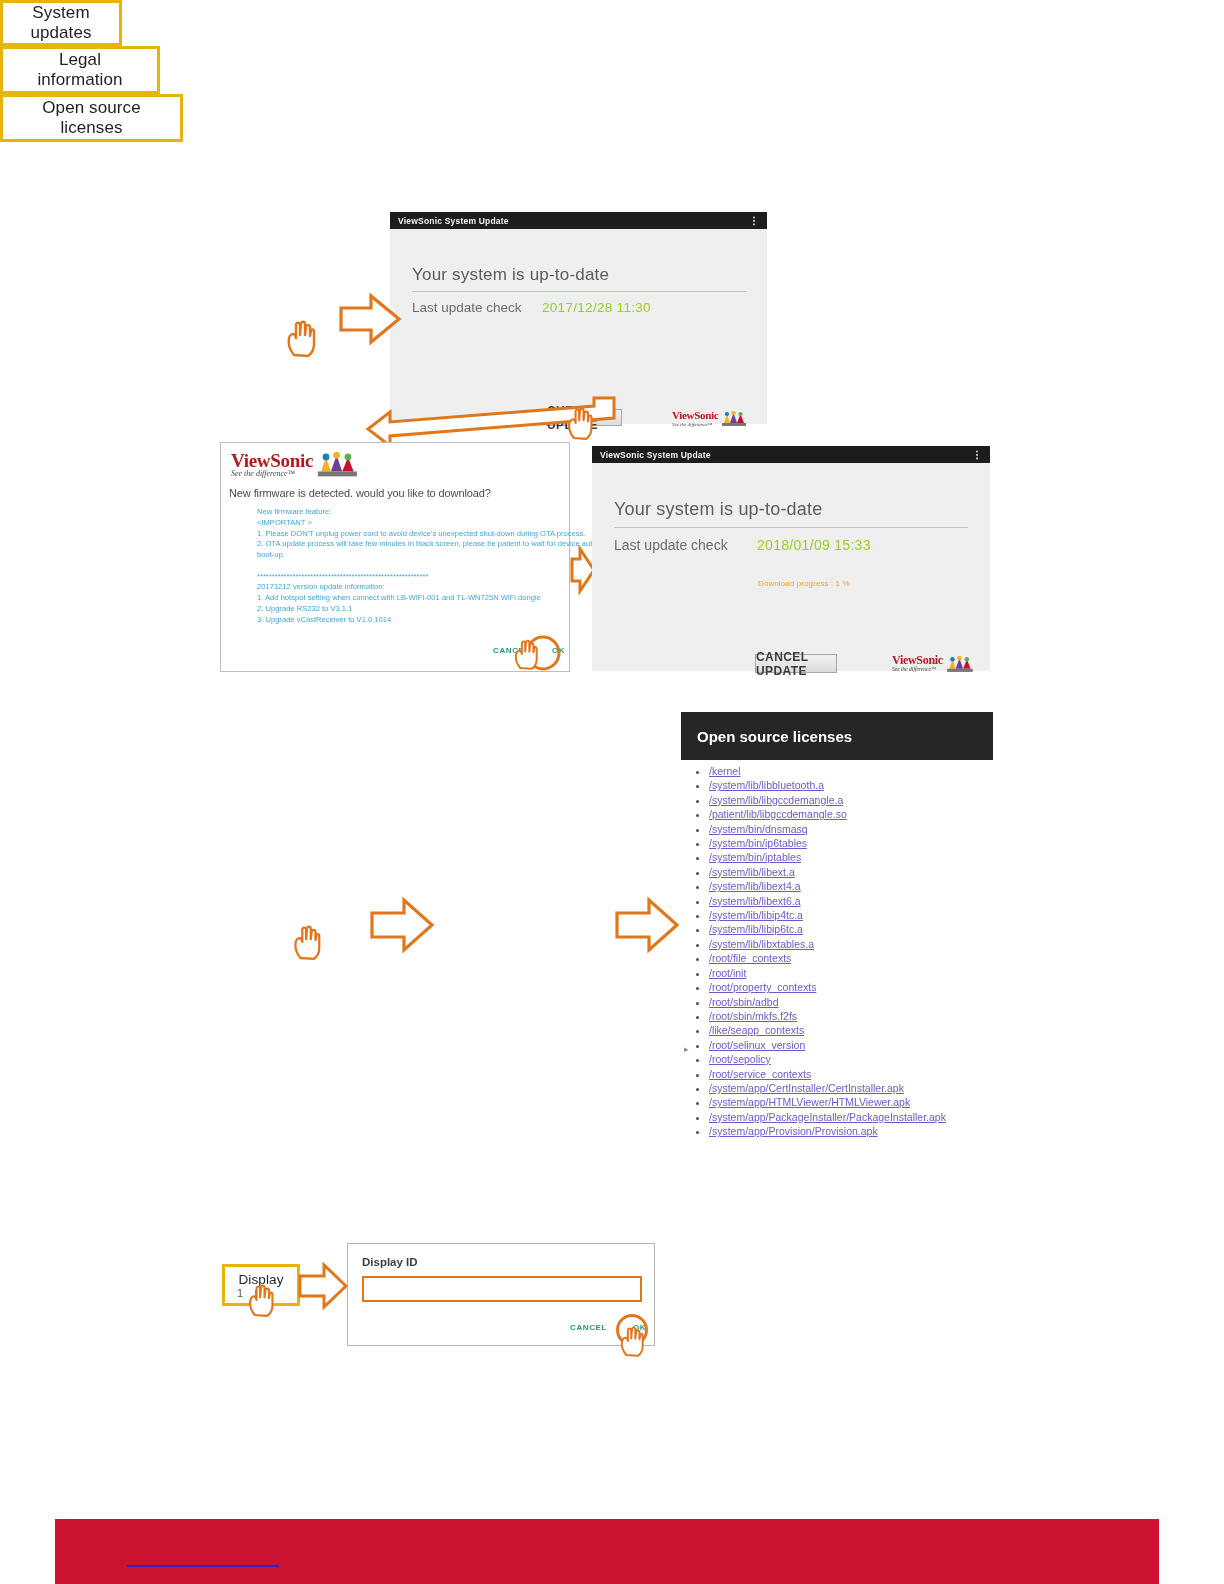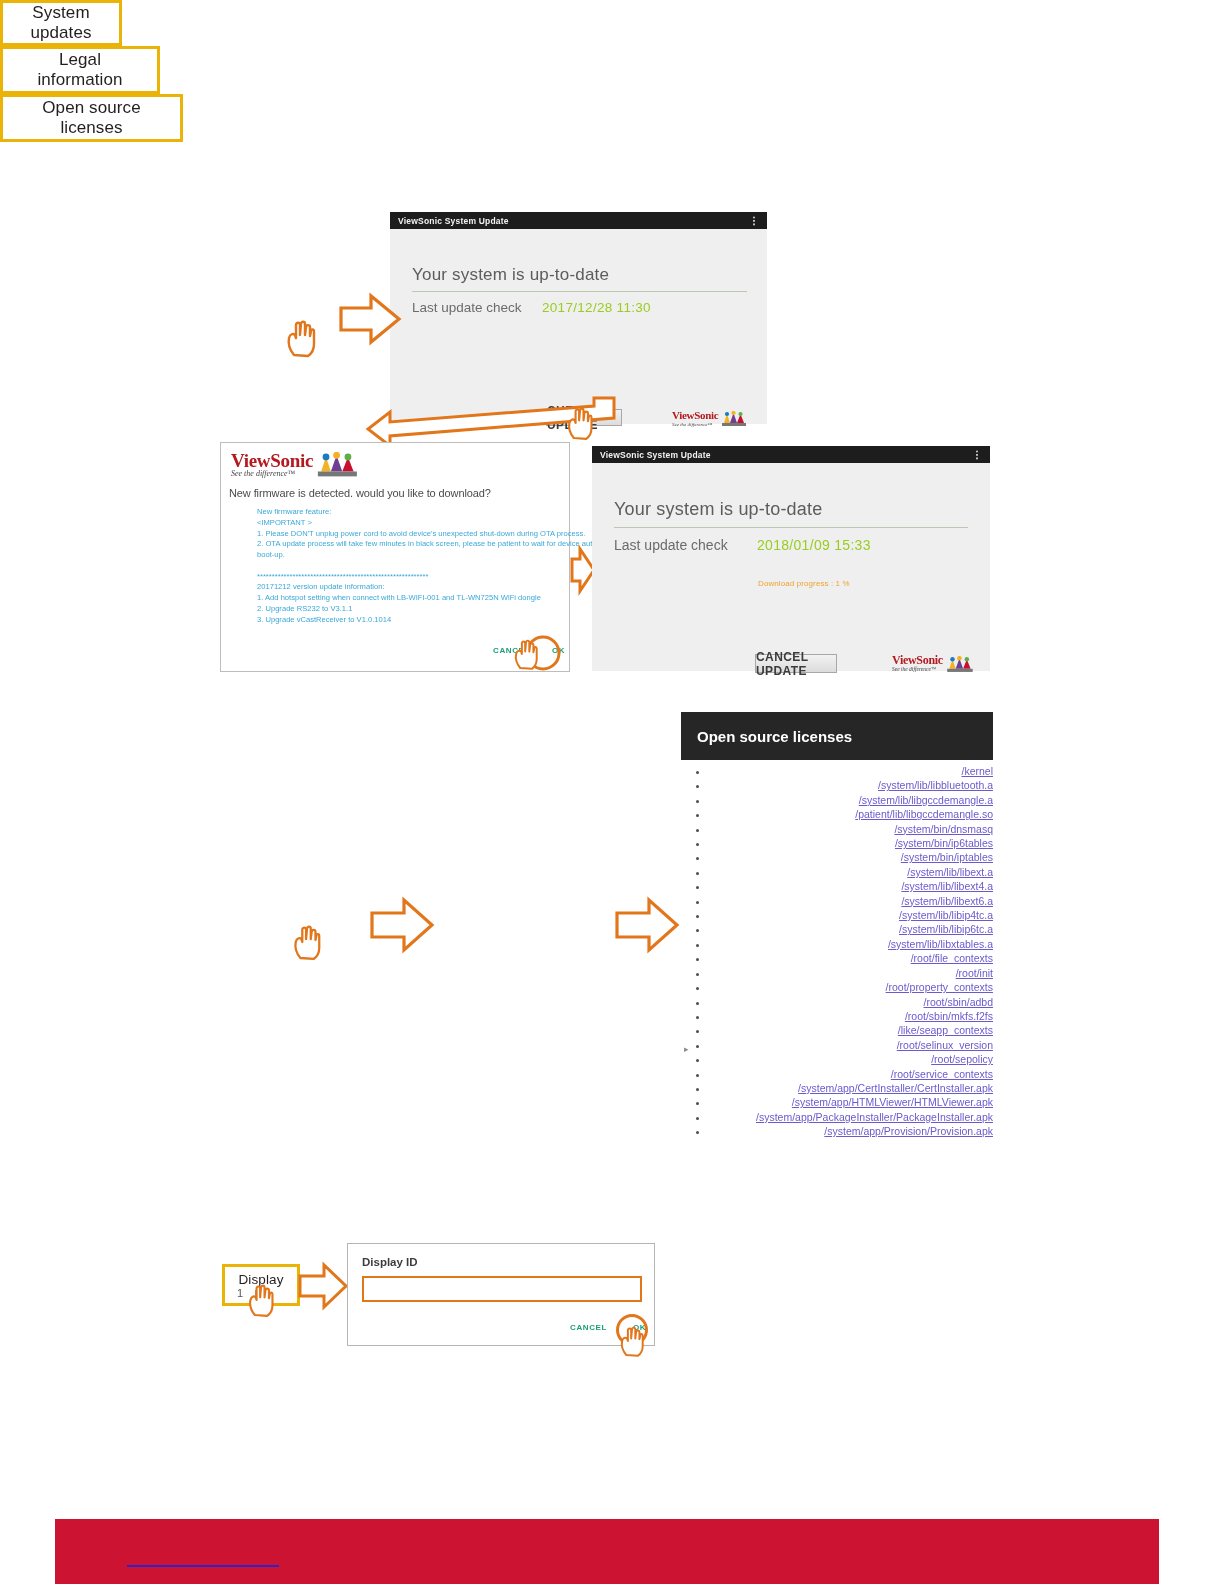--- a/index.html
+++ b/index.html
@@ -151,21 +151,20 @@
     font-size: 15px;
     font-weight: bold;
     display: flex;
     align-items: center;
     padding-left: 16px;
   }
   .lic-list {
     margin: 0;
     padding: 4px 0 0 28px;
     list-style: disc;
-    text-align: right;
   }
   .lic-list li {
     font-size: 10.5px;
     line-height: 14.4px;
     color: #4d4d4d;
   }
   .lic-list li a {
     color: #6a5acd;
     text-decoration: underline;
     font-size: 10.5px;

